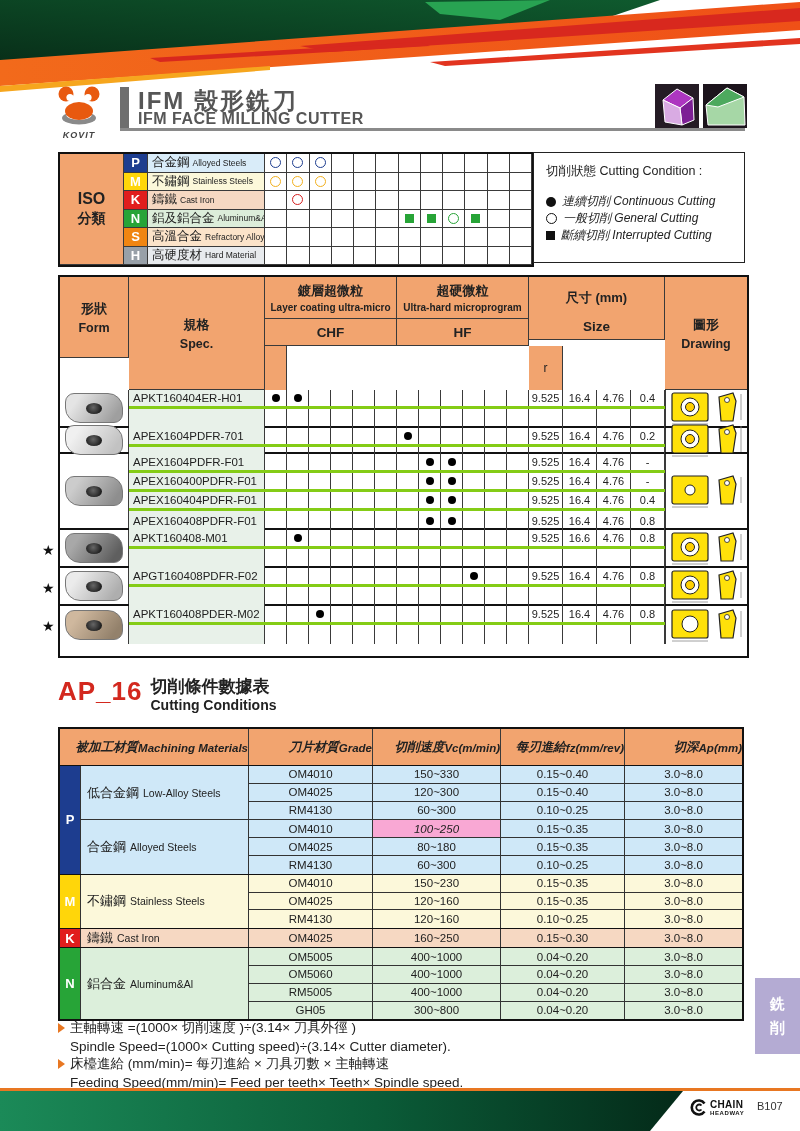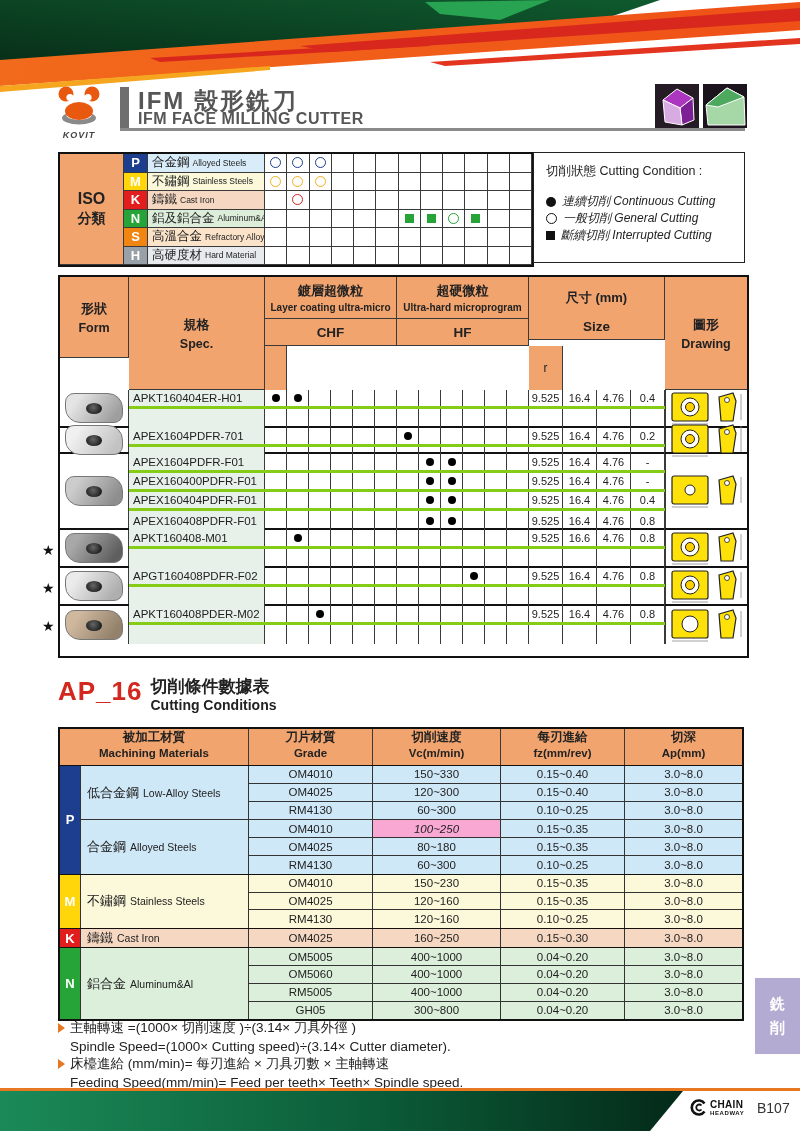--- a/index.html
+++ b/index.html
@@ -83,22 +83,22 @@
                display:flex;align-items:center;justify-content:center;}
   .star{position:absolute;font-size:14px;color:#111;}
 
   
   .ap-title{left:58px;top:678px;display:flex;align-items:flex-start;gap:8px;}
   .ap-code{font-size:26px;font-weight:bold;color:#d3281e;letter-spacing:1px;line-height:1;}
   .ap-title-zh{font-size:17px;font-weight:bold;line-height:1.1;}
   .ap-title-en{font-size:14px;font-weight:bold;line-height:1.2;}
   .ap16{left:58px;top:727px;width:682px;border:2px solid #111;background:#fff;}
   .ap-head{display:flex;height:36px;background:#f2a46f;border-bottom:1.5px solid #111;}
-  .ap-hcell{border-right:1px solid #3a3a3a;box-sizing:border-box;display:flex;flex-direction:column;
-            align-items:center;justify-content:flex-start;font-weight:bold;}
+  .ap-hcell{border-right:1px solid #3a3a3a;box-sizing:border-box;display:flex;flex-direction:row;
+            align-items:center;justify-content:flex-end;font-weight:bold;font-style:italic;}
   .ap-hcell:last-child{border-right:none;}
   .ap-hcell .zh{font-size:12.5px;}
   .ap-hcell .en{font-size:11.5px;margin-top:1px;}
   .ap-sec{display:flex;border-bottom:1px solid #111;}
   .ap-sec:last-child{border-bottom:none;}
   .ap-letter{width:21px;color:#fff;font-weight:bold;font-size:13px;display:flex;align-items:center;
              justify-content:center;border-right:1px solid #333;box-sizing:border-box;}
   .ap-groups{flex:1;display:flex;flex-direction:column;}
   .ap-group{display:flex;border-bottom:1px solid #333;}
   .ap-group:last-child{border-bottom:none;}
@@ -123,21 +123,21 @@
   
   .side-tab{left:755px;top:978px;width:45px;height:76px;display:flex;flex-direction:column;
             align-items:center;justify-content:center;gap:5px;color:#fff;font-size:15px;
             font-weight:bold;}
   .bottom-bar{left:0;top:1088px;width:800px;height:43px;}
   .bb-orange{position:absolute;left:0;top:0;width:800px;height:3px;background:#e87722;}
   .footer-logo{position:absolute;left:690px;top:11px;display:flex;align-items:center;gap:3px;}
   .fl-txt{display:flex;flex-direction:column;line-height:1;}
   .fl-top{font-size:10px;font-weight:bold;color:#111;letter-spacing:.3px;}
   .fl-bot{font-size:6px;font-weight:bold;color:#111;letter-spacing:.6px;}
-  .page-num{position:absolute;left:757px;top:12px;font-size:14px;color:#333;}
+  .page-num{position:absolute;left:757px;top:12px;font-size:11px;color:#333;}
 </style>
 </head>
 <body>
 
 <div class="page">
 
   <svg class="abs banner" viewBox="0 0 800 96">
     <defs>
       <linearGradient id="gGreen" x1="0" y1="1" x2="1" y2="0">
         <stop offset="0" stop-color="#082f19"></stop>

